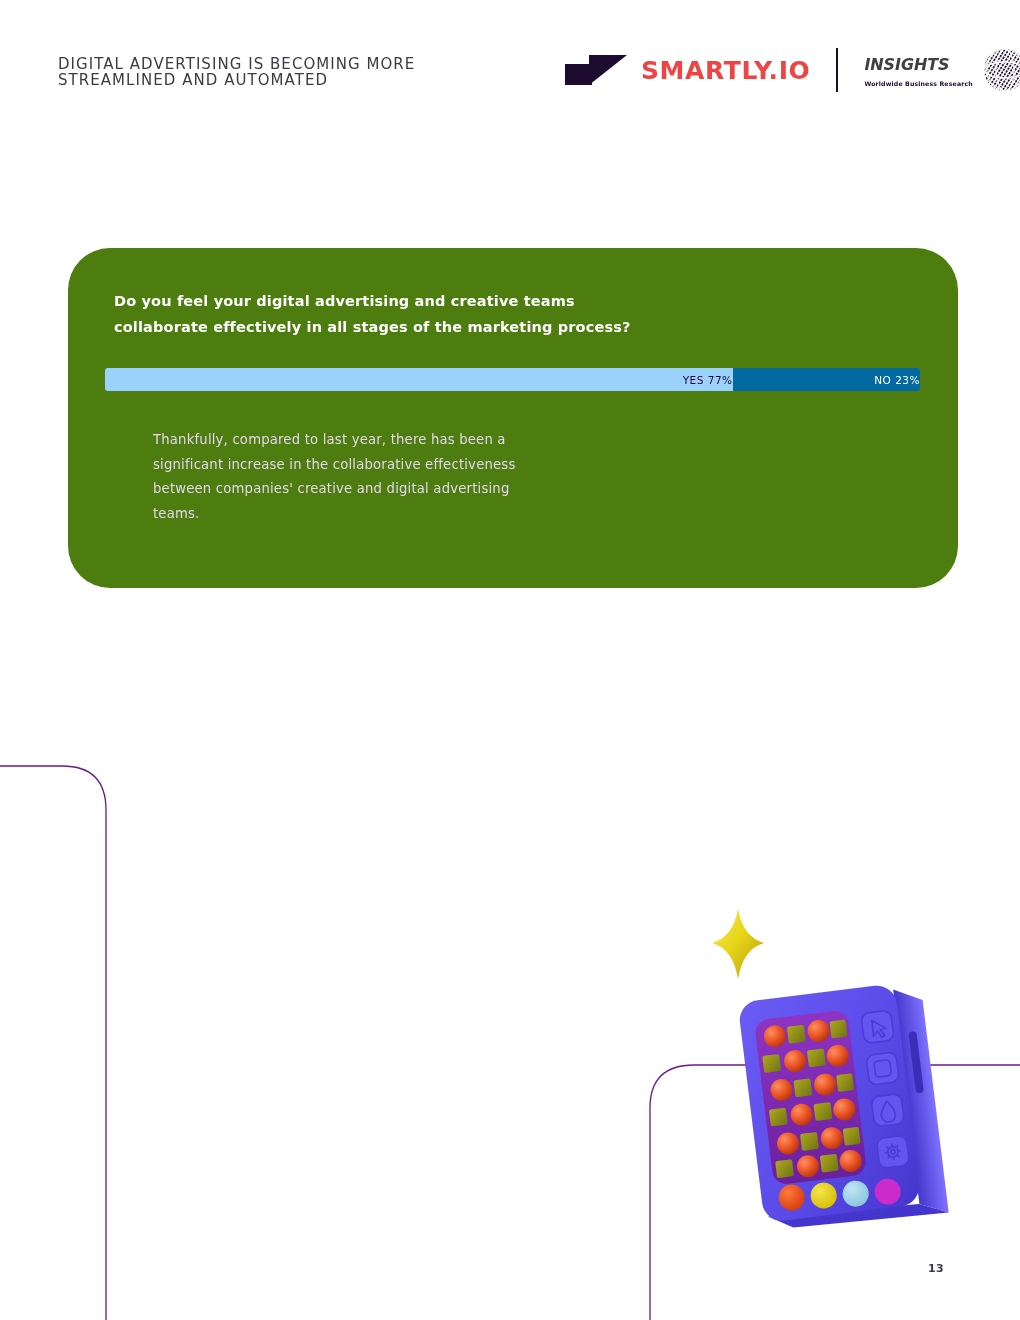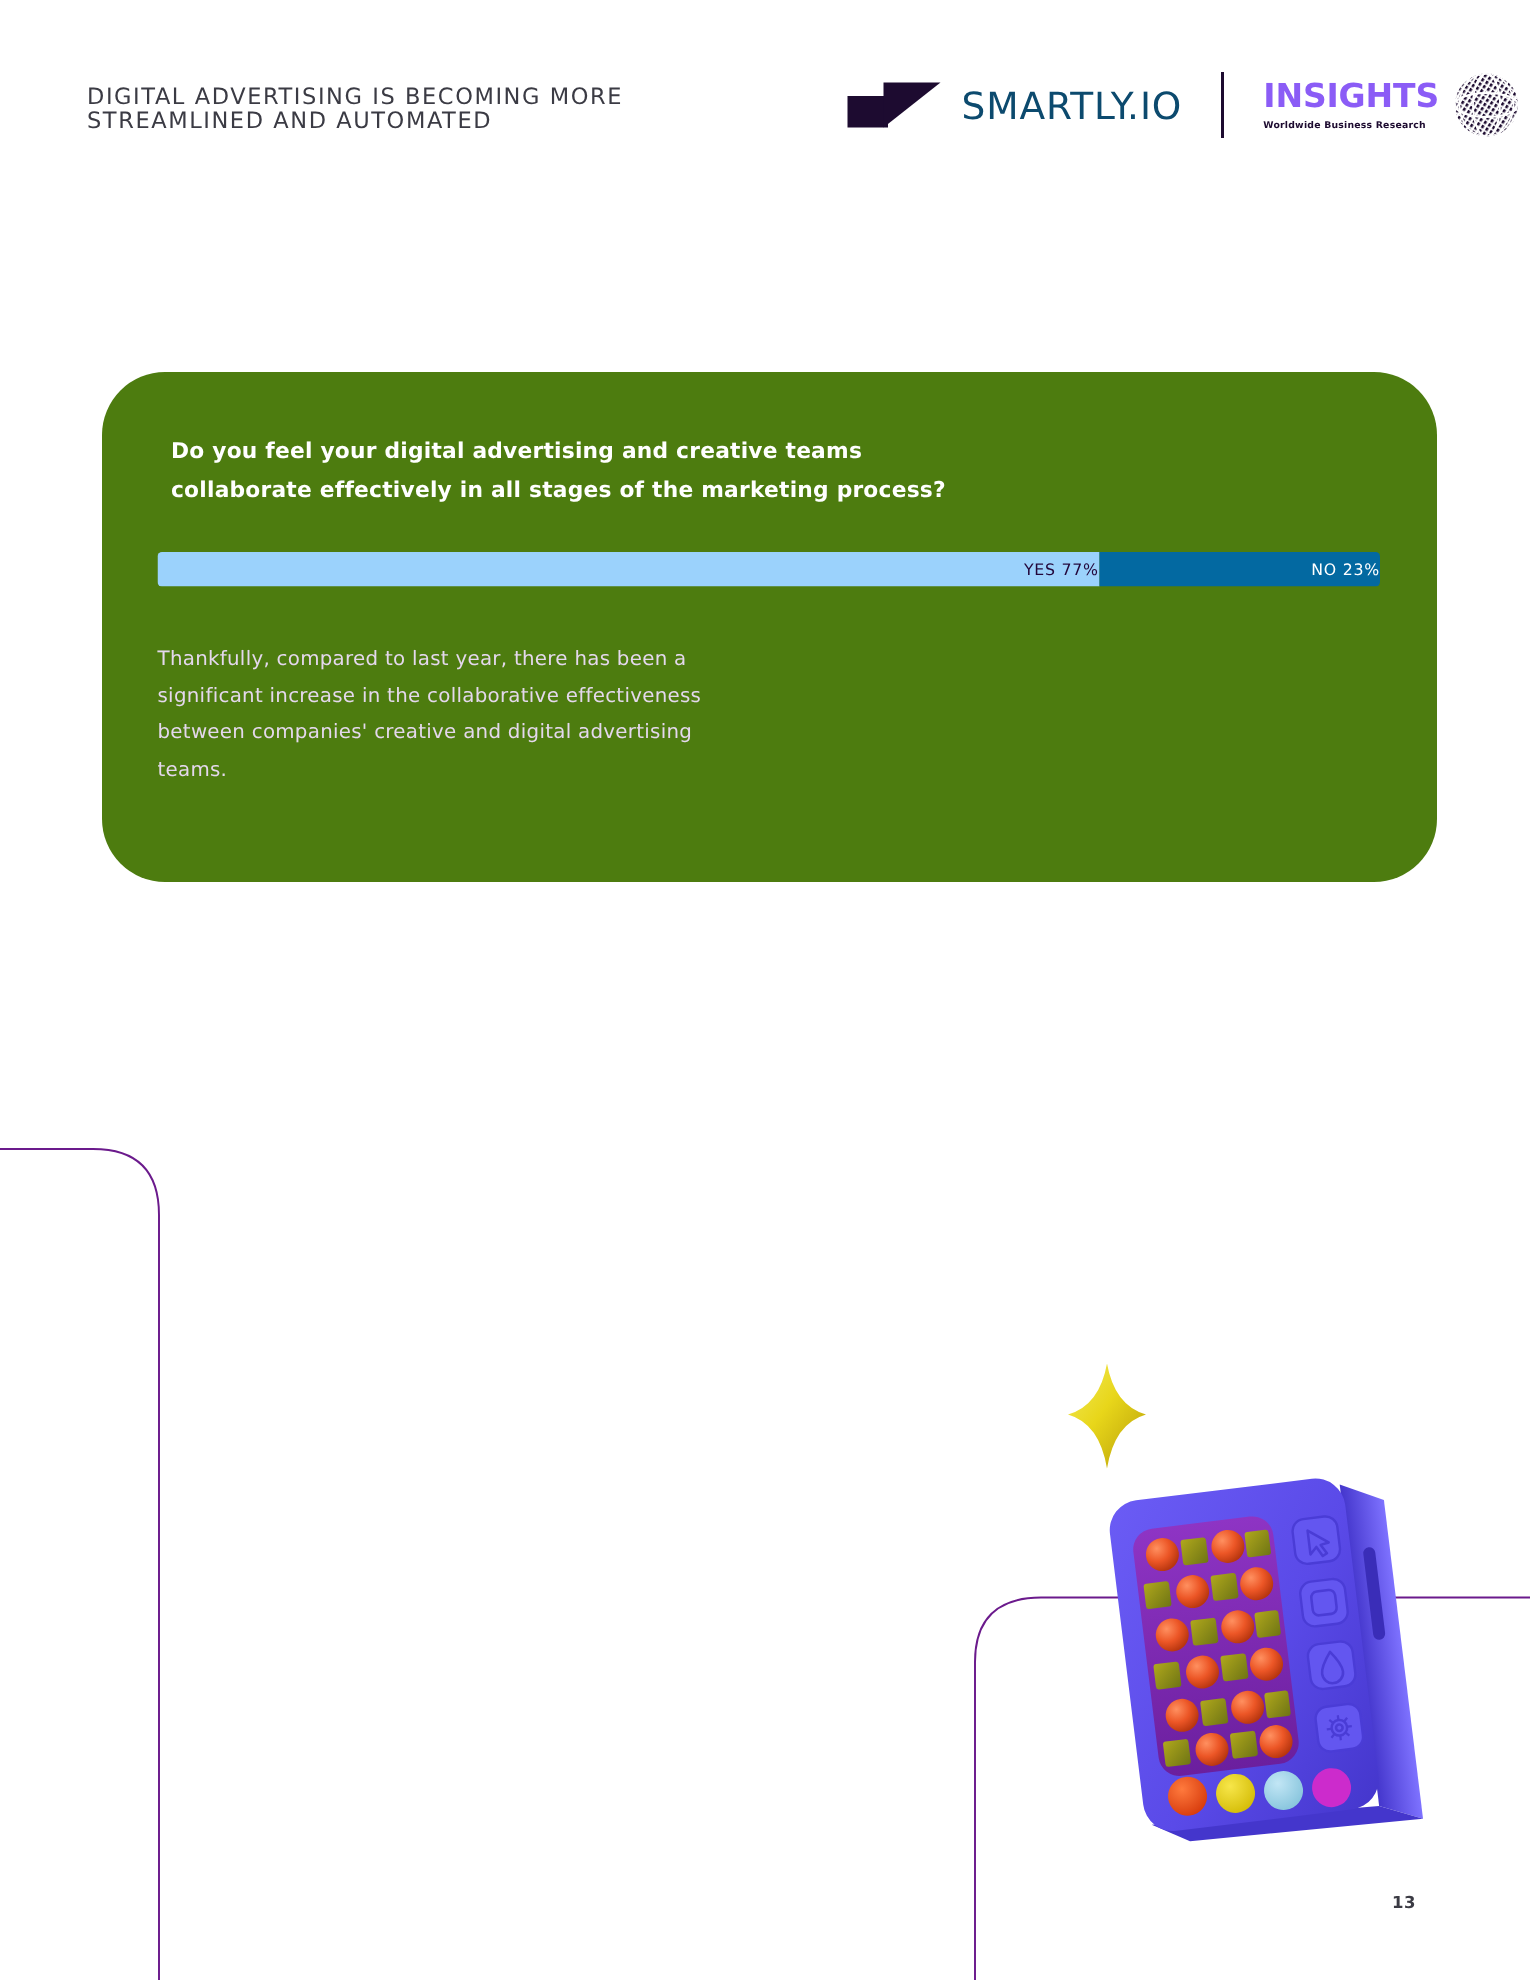--- a/index.html
+++ b/index.html
@@ -63,47 +63,48 @@
   }
   .smartly-mark .flag-b {
     position: absolute;
     left: 24px; top: 0;
     width: 0; height: 0;
     border-top: 30px solid #1d0b30;
     border-right: 38px solid transparent;
   }
   .smartly-wordmark {
     font-size: 25px;
-    font-weight: 400;
+    font-weight: 700;
     letter-spacing: 0.6px;
-    color: #0c4a6e;
+    color: #ef4444;
     white-space: nowrap;
   }
   .logo-divider {
     width: 2px;
     height: 44px;
     background: #1d0b30;
     margin: 0 26px;
   }
   .insights-block {
     display: flex;
     align-items: center;
     gap: 9px;
   }
   .insights-text {
     display: flex;
     flex-direction: column;
     align-items: flex-start;
   }
   .insights-word {
-    font-size: 22px;
+    font-size: 16px;
     font-weight: 800;
     letter-spacing: -0.1px;
-    color: #8b5cf6;
+    color: #404040;
     line-height: 24px;
+    font-style: italic;
   }
   .insights-tag {
     font-size: 6.2px;
     font-weight: 700;
     letter-spacing: 0.15px;
     color: #1d0b30;
     line-height: 9px;
     margin-top: 2px;
     white-space: nowrap;
   }
@@ -173,20 +174,21 @@
     display: flex;
     gap: 43px;
   }
   .stat-col {
     width: 388px;
     font-size: 13.2px;
     line-height: 24.6px;
     letter-spacing: 0.2px;
     color: #e4d8ec;
     white-space: pre-line;
+    margin-left: 48px;
   }
 
   
   .corner-line {
     position: absolute;
     pointer-events: none;
   }
   .corner-line svg { display: block; }
 
   

